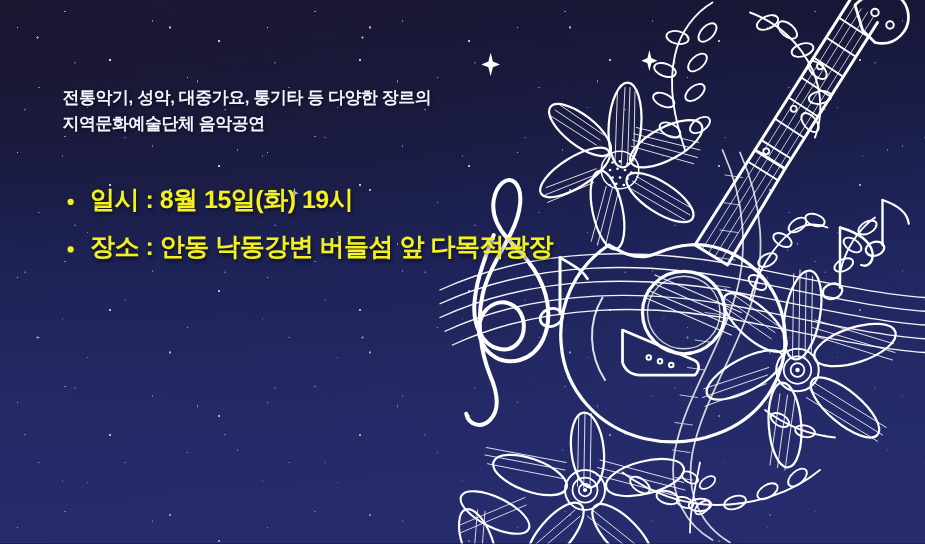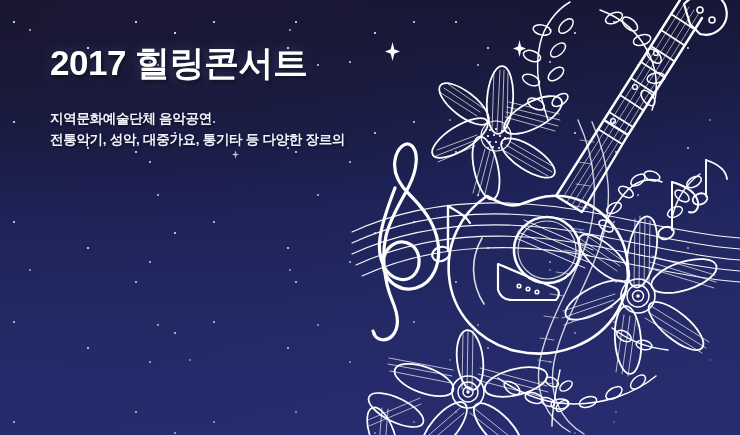--- a/index.html
+++ b/index.html
@@ -418,22 +418,25 @@
           <ellipse cx="566" cy="386" rx="7" ry="4" transform="rotate(-34 566 386)"></ellipse>
           <ellipse cx="548" cy="402" rx="7" ry="4" transform="rotate(22 548 402)"></ellipse>
           <ellipse cx="562" cy="406" rx="7" ry="4" transform="rotate(-40 562 406)"></ellipse>
         </g>
 
       </g>
     </svg>
   </div>
 
   <div class="content">
-    <div class="title-line1">2017 힐링콘서트</div>
 
     <div class="subtitle">
+      <div>전통악기, 성악, 대중가요, 통기타 등 다양한 장르의</div>
       <div>지역문화예술단체 음악공연</div>
-      <div>전통악기, 성악, 대중가요, 통기타 등 다양한 장르의</div>
     </div>
 
+    <ul class="details">
+      <li>일시 : 8월 15일(화) 19시</li>
+      <li>장소 : 안동 낙동강변 버들섬 앞 다목적광장</li>
+    </ul>
   </div>
 
 </div>
 
 </body></html>

